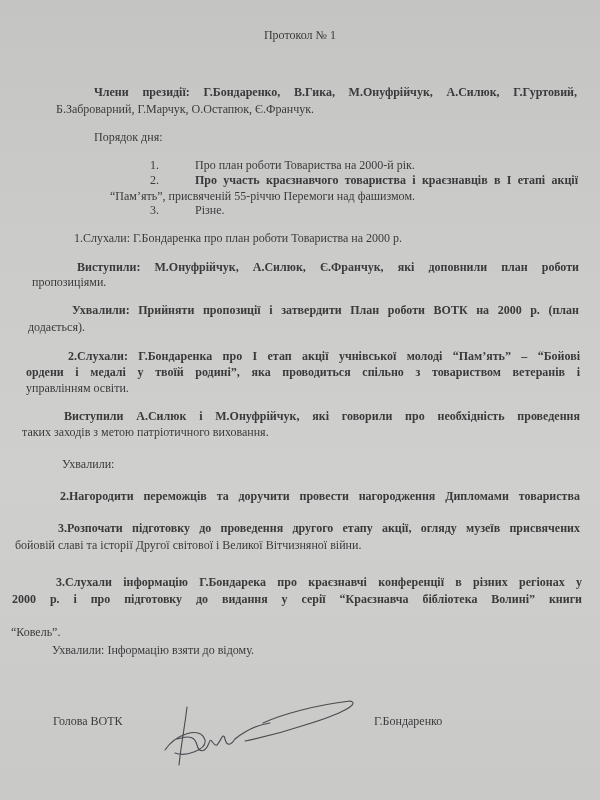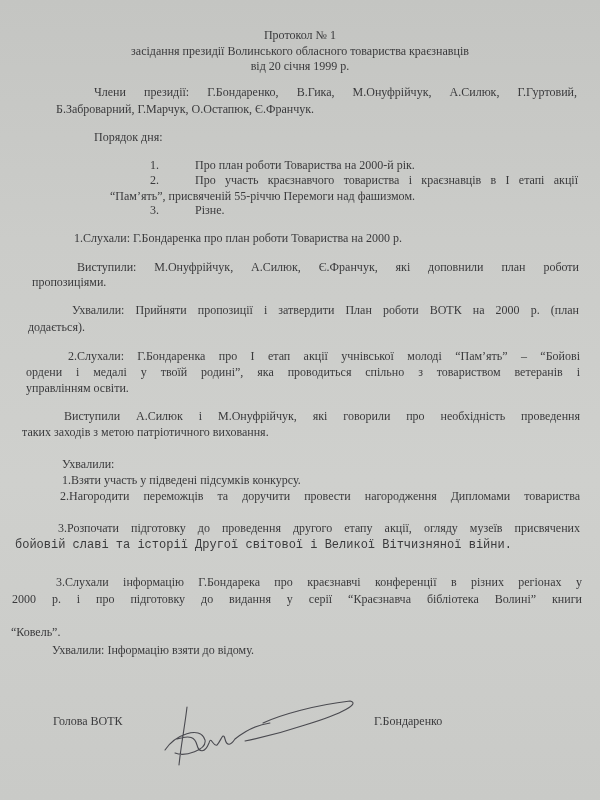--- a/index.html
+++ b/index.html
@@ -6,31 +6,29 @@
   body {
     width: 600px; height: 800px; overflow: hidden;
     background: linear-gradient(180deg, #c4c5c2 0%, #cbccc9 30%, #cfd0cd 60%, #c9cac7 100%);
     font-family: "Liberation Serif", "DejaVu Serif", serif;
     color: #3a3a3c;
     position: relative;
   }
   .page { position: absolute; left: 0; top: 0; width: 600px; height: 800px; }
   .line { position: absolute; font-size: 12px; white-space: nowrap; line-height: 15px; }
   .center { left: 0; width: 600px; text-align: center; }
-  .just { text-align: justify; text-align-last: justify; white-space: normal; }
+  .just { text-align: justify; text-align-last: justify; white-space: normal; font-weight: bold; }
   .sig { position: absolute; }
 </style>
 </head>
 <body>
 
 <div class="page">
 
   <div class="line center" style="top:28px;">Протокол № 1</div>
-  <div class="line center" style="top:44px;">засідання президії Волинського обласного товариства краєзнавців</div>
-  <div class="line center" style="top:59px;">від 20 січня 1999 р.</div>
 
   <div class="line just" style="top:85px; left:94px; width:483px;">Члени президії: Г.Бондаренко, В.Гика, М.Онуфрійчук, А.Силюк, Г.Гуртовий,</div>
   <div class="line" style="top:102px; left:56px;">Б.Заброварний, Г.Марчук, О.Остапюк, Є.Франчук.</div>
 
   <div class="line" style="top:130px; left:94px;">Порядок дня:</div>
 
   <div class="line" style="top:158px; left:150px;">1.</div>
   <div class="line" style="top:158px; left:195px;">Про план роботи Товариства на 2000-й рік.</div>
   <div class="line" style="top:173px; left:150px;">2.</div>
   <div class="line just" style="top:173px; left:195px; width:383px;">Про участь краєзнавчого товариства і краєзнавців в І етапі акції</div>
@@ -44,24 +42,23 @@
   <div class="line just" style="top:303px; left:72px; width:507px;">Ухвалили: Прийняти пропозиції і затвердити  План роботи ВОТК на 2000 р. (план</div>
   <div class="line" style="top:320px; left:28px;">додається).</div>
 
   <div class="line just" style="top:349px; left:68px; width:512px;">2.Слухали: Г.Бондаренка про І етап акції учнівської молоді “Пам’ять” – “Бойові</div>
   <div class="line just" style="top:365px; left:26px; width:554px;">ордени і медалі у твоїй родині”, яка проводиться спільно з товариством ветеранів і</div>
   <div class="line" style="top:381px; left:26px;">управлінням освіти.</div>
   <div class="line just" style="top:409px; left:64px; width:516px;">Виступили А.Силюк і М.Онуфрійчук, які говорили про необхідність проведення</div>
   <div class="line" style="top:425px; left:22px;">таких заходів з метою патріотичного виховання.</div>
 
   <div class="line" style="top:457px; left:62px;">Ухвалили:</div>
-  <div class="line" style="top:473px; left:62px;">1.Взяти участь у підведені підсумків конкурсу.</div>
   <div class="line just" style="top:489px; left:60px; width:520px;">2.Нагородити переможців та доручити провести нагородження Дипломами товариства</div>
   <div class="line just" style="top:521px; left:58px; width:522px;">3.Розпочати підготовку до проведення другого етапу акції, огляду музеїв присвячених</div>
-  <div class="line" style="top:538px; left:15px;font-family:Liberation Mono, monospace;">бойовій славі та історії Другої світової і Великої Вітчизняної війни.</div>
+  <div class="line" style="top:538px; left:15px;">бойовій славі та історії Другої світової і Великої Вітчизняної війни.</div>
 
   <div class="line just" style="top:575px; left:56px; width:526px;">3.Слухали інформацію Г.Бондарека про краєзнавчі конференції в різних регіонах у</div>
   <div class="line just" style="top:592px; left:12px; width:570px;">2000 р. і про підготовку до видання у серії “Краєзнавча бібліотека Волині” книги</div>
   <div class="line" style="top:625px; left:11px;">“Ковель”.</div>
   <div class="line" style="top:643px; left:52px;">Ухвалили: Інформацію взяти до відому.</div>
 
   <div class="line" style="top:714px; left:53px;">Голова ВОТК</div>
   <svg class="sig" style="left:145px; top:695px;" width="220" height="80" viewBox="0 0 220 80">
     <path d="M42 12 C40 30, 36 50, 34 70 M20 55 C30 40, 55 30, 60 45 C62 55, 40 62, 30 58 M32 44 C45 40, 50 42, 52 50 C54 58, 60 58, 64 48 C66 40, 68 52, 72 50 C76 46, 78 36, 80 44 C82 52, 86 50, 90 44 M90 44 C100 36, 110 30, 125 28 M118 28 C135 20, 170 10, 205 6 C215 8, 200 18, 160 30 C130 40, 110 44, 100 46" fill="none" stroke="#4a4a50" stroke-width="1.1" stroke-linecap="round" stroke-linejoin="round"></path>
   </svg>

